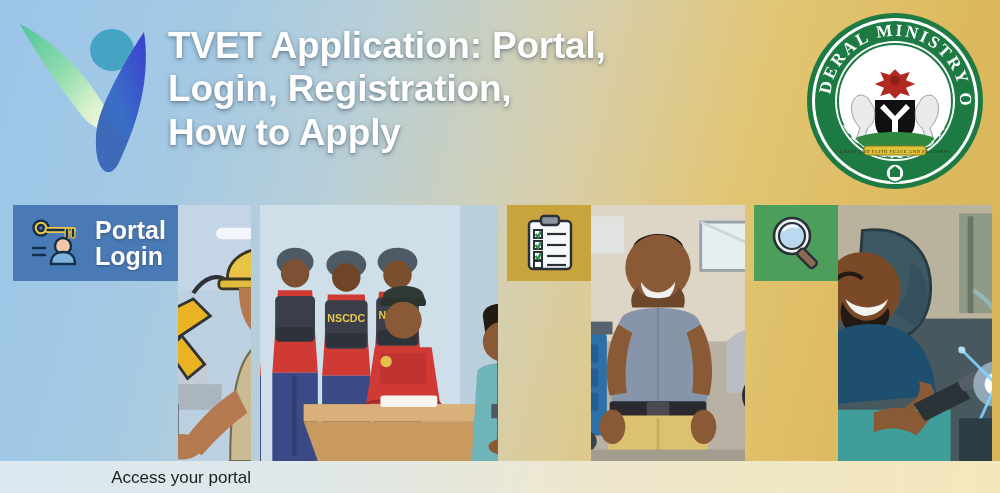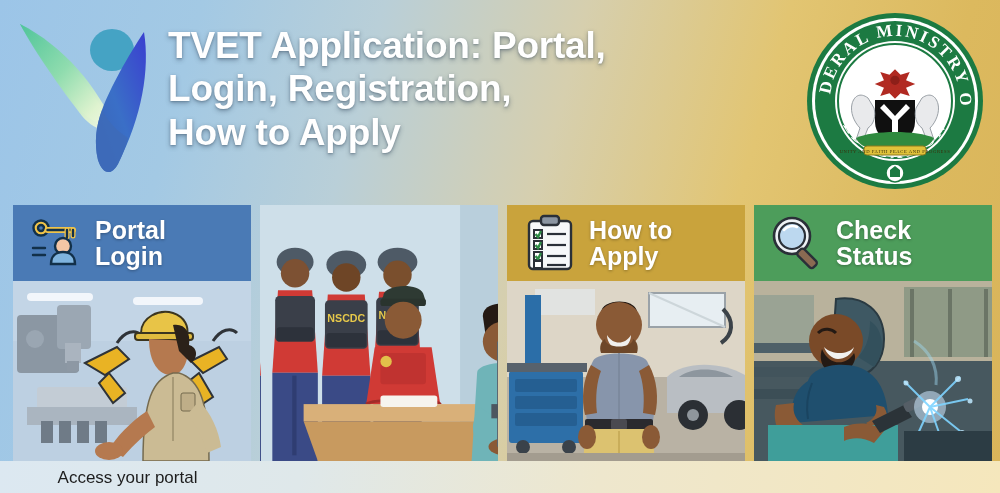--- a/index.html
+++ b/index.html
@@ -41,21 +41,21 @@
   
   .cards {
     position: absolute; left: 0; top: 205px; width: 1000px; height: 258px;
     display: flex; gap: 0;
   }
   .card {
     position: relative;
     width: 238px;
     margin-left: 9px;
     height: 256px;
-    display: flex; flex-direction: column;
+    display: flex; flex-direction: row;
     overflow: hidden;
     justify-content: space-between;
   }
   .card:first-child { margin-left: 13px; }
 
   .card-head {
     height: 76px; flex: 0 0 76px;
     display: flex; align-items: center; gap: 8px;
     padding: 0 12px 0 14px;
     position: relative;
@@ -80,21 +80,21 @@
   }
   .card-img svg { display: block; width: 100%; height: 100%; }
 
   
   .captions {
     position: absolute; left: 0; top: 463px; width: 1000px; height: 30px;
     display: flex;
   }
   .caption {
     width: 247px; margin-left: 9px;
-    text-align: center;
+    text-align: right;
     color: #1d1d1d;
     font-size: 17px;
     font-weight: 500;
     line-height: 30px;
   }
   .caption:first-child { margin-left: 4px; }
   
   .caption-strip {
     position: absolute; left: 0; top: 461px; width: 1000px; height: 32px;
     background: linear-gradient(100deg, #dce8f1 0%, #dfe8ea 30%, #eee7cd 60%, #f5e7bc 100%);
@@ -349,22 +349,20 @@
               <rect x="13" y="47" width="8" height="7" fill="#ffffff" stroke="#2a3038" stroke-width="2"></rect>
             </g>
             <g stroke="#2a3038" stroke-width="2.2">
               <path d="M26 20 L45 20"></path>
                 <path d="M26 31 L45 31"></path>
               <path d="M26 42 L45 42"></path>
                 <path d="M26 51 L45 51"></path>
             </g>
           </svg>
         </span>
-        <span class="htext">How to
-Apply</span>
       </div>
       <div class="card-img">
         <svg viewBox="0 0 238 180" preserveAspectRatio="xMidYMid slice" xmlns="http://www.w3.org/2000/svg">
           <rect width="238" height="180" fill="#c9c2b4"></rect>
           <rect x="0" y="0" width="238" height="96" fill="#ddd6c7"></rect>
           <rect x="0" y="96" width="238" height="84" fill="#b9b2a4"></rect>
 
           <rect x="142" y="12" width="76" height="34" fill="#e7eef2" stroke="#9aa2a8" stroke-width="2"></rect>
           <path d="M142 12 L218 46" stroke="#cdd6da" stroke-width="2"></path>
           <rect x="28" y="8" width="60" height="26" fill="#e3eaef" opacity="0.65"></rect>
@@ -414,22 +412,20 @@
     <div class="card">
       <div class="card-head" style="background:#4d9d5b">
         <span class="hicon">
           <svg viewBox="0 0 58 58" xmlns="http://www.w3.org/2000/svg">
             <circle cx="24" cy="22" r="18" fill="#eef2f5" stroke="#2a3038" stroke-width="2.6"></circle>
             <circle cx="24" cy="22" r="13" fill="#bcd8ef" stroke="#2a3038" stroke-width="2.2"></circle>
             <path d="M16 16 C 19 12, 25 11, 29 13" stroke="#ffffff" stroke-width="2.6" fill="none" stroke-linecap="round"></path>
             <rect x="34" y="34" width="9" height="22" rx="3" transform="rotate(-45 38 44)" fill="#8a6a52" stroke="#2a3038" stroke-width="2.4"></rect>
           </svg>
         </span>
-        <span class="htext">Check
-Status</span>
       </div>
       <div class="card-img">
         <svg viewBox="0 0 238 180" preserveAspectRatio="xMidYMid slice" xmlns="http://www.w3.org/2000/svg">
           <rect width="238" height="180" fill="#3f4f55"></rect>
           <rect x="0" y="0" width="238" height="80" fill="#b9b29c"></rect>
           <rect x="0" y="80" width="238" height="100" fill="#47585f"></rect>
           <rect x="0" y="14" width="60" height="48" fill="#9aa394"></rect>
           <rect x="0" y="62" width="90" height="10" fill="#4e6068"></rect>
           <rect x="0" y="86" width="90" height="10" fill="#42545c"></rect>
           <rect x="0" y="108" width="70" height="10" fill="#3c4e56"></rect>

